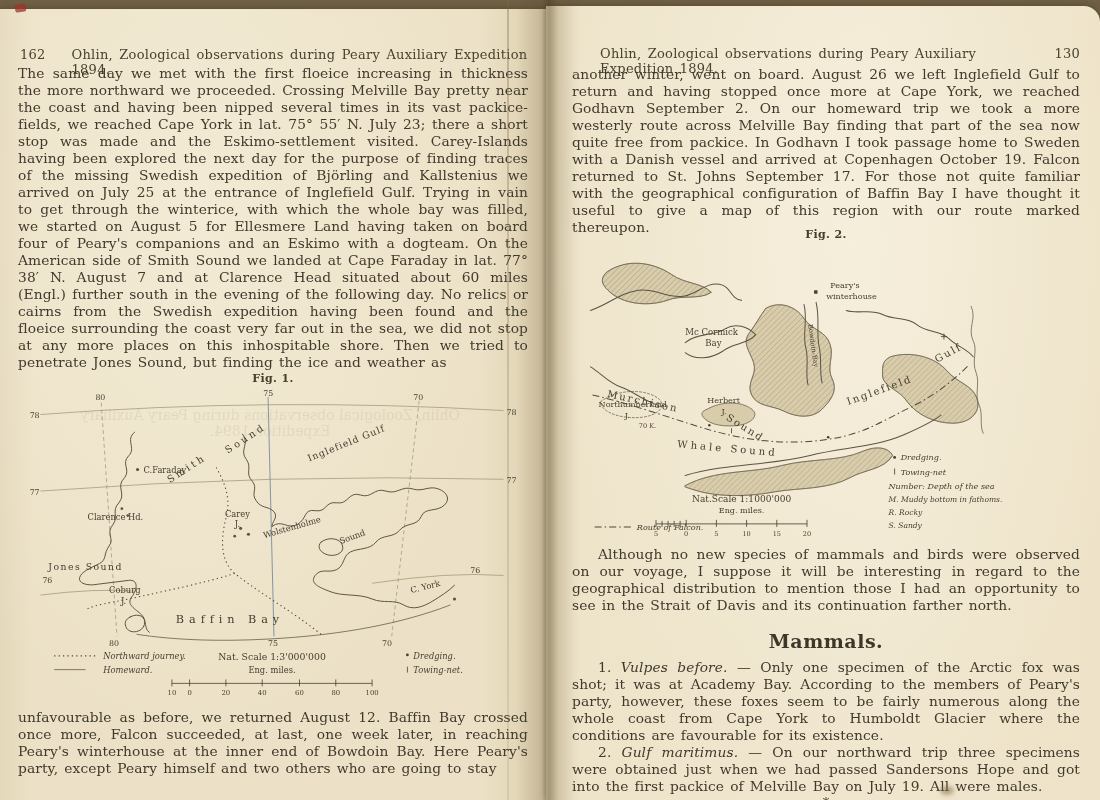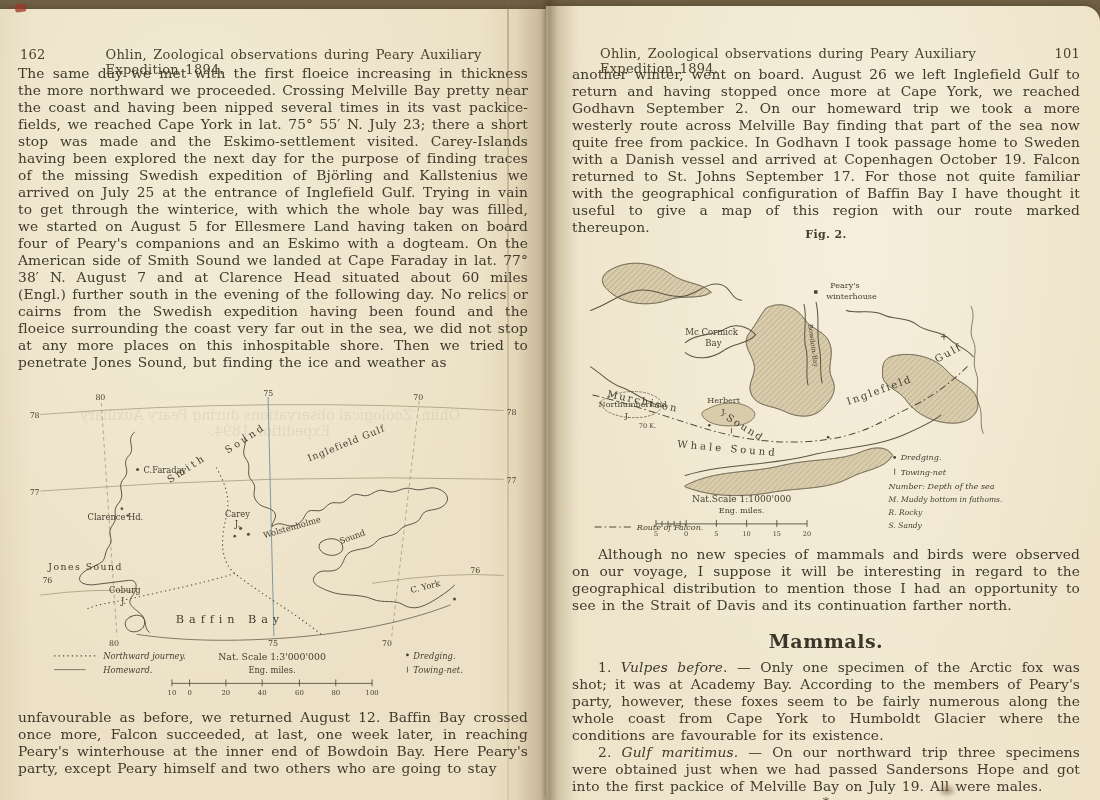--- a/index.html
+++ b/index.html
@@ -13,21 +13,21 @@
   .page-right{left:546px;top:6px;width:554px;height:794px;border-top-right-radius:16px;
     background:radial-gradient(ellipse at 55% 30%, rgba(255,252,242,.4), rgba(0,0,0,0) 70%),
                linear-gradient(to right, #d9cba8 0%, #eee4ca 5%, #f0e6ce 60%, #eee3c8 100%),#efe5cc;
     box-shadow:0 0 6px rgba(50,38,18,.45);}
   .gutter{position:absolute;left:516px;top:0;width:64px;height:800px;pointer-events:none;
     background:linear-gradient(to right, rgba(0,0,0,0) 0%, rgba(84,66,36,.18) 40%, rgba(60,45,22,.34) 52%, rgba(84,66,36,.12) 66%, rgba(0,0,0,0) 100%);}
   .crease{position:absolute;left:507px;top:0;width:2px;height:800px;background:linear-gradient(to bottom, rgba(120,100,66,.35), rgba(120,100,66,.12));pointer-events:none;}
   .red-mark{position:absolute;left:15px;top:4px;width:11px;height:8px;background:#9c352a;opacity:.75;border-radius:2px;transform:rotate(-8deg);}
   .smudge{position:absolute;left:940px;top:786px;width:14px;height:9px;background:#7a6544;opacity:.5;border-radius:50%;filter:blur(2px);}
 
-  .running-head{position:absolute;display:flex;font-size:13px;color:#48422f;letter-spacing:.25px;word-spacing:2px;gap:34px;}
+  .running-head{position:absolute;display:flex;font-size:13px;color:#48422f;letter-spacing:.25px;word-spacing:2px;}
   .running-head .num{flex:0 0 auto;}
   .running-head .title{flex:1 1 auto;}
 
   p.body-text{position:absolute;margin:0;font-size:13.8px;line-height:17px;text-align:justify;
     word-spacing:1.6px;letter-spacing:.1px;color:#403a2d;}
   .fig-caption{position:absolute;margin:0;text-align:center;font-weight:bold;font-size:11px;color:#44402e;letter-spacing:.4px;}
 
   .lower-block{position:absolute;left:26px;top:540px;width:508px;}
   .lower-block p{position:static;}
   .lower-block .indent{text-indent:26px;}
@@ -58,20 +58,21 @@
   <div class="page page-left">
     <div class="running-head" style="left:20px;top:38px;width:508px;">
       <span class="num" style="margin-right:26px;">162</span>
       <span class="title">Ohlin, Zoological observations during Peary Auxiliary Expedition 1894.</span>
     </div>
 
     <p class="body-text" style="left:18px;top:56px;width:510px;">The same day we met with the first floeice increasing in thickness the more northward we proceeded. Crossing Melville Bay pretty near the coast and having been nipped several times in its vast packice-fields, we reached Cape York in lat. 75° 55′ N. July 23; there a short stop was made and the Eskimo-settlement visited. Carey-Islands having been explored the next day for the purpose of finding traces of the missing Swedish expedition of Björling and Kallstenius we arrived on July 25 at the entrance of Inglefield Gulf. Trying in vain to get through the winterice, with which the whole bay was filled, we started on August 5 for Ellesmere Land having taken on board four of Peary's companions and an Eskimo with a dogteam. On the American side of Smith Sound we landed at Cape Faraday in lat. 77° 38′ N. August 7 and at Clarence Head situated about 60 miles (Engl.) further south in the evening of the following day. No relics or cairns from the Swedish expedition having been found and the floeice surrounding the coast very far out in the sea, we did not stop at any more places on this inhospitable shore. Then we tried to penetrate Jones Sound, but finding the ice and weather as</p>
 
     <div class="ghost" style="left:70px;top:398px;width:400px;">Ohlin, Zoological observations during Peary Auxiliary Expedition 1894.</div>
 
+    <p class="fig-caption" style="left:18px;top:363px;width:510px;">Fig. 1.</p>
 
     <svg style="left:14px;top:380px;" width="516" height="314" viewBox="0 0 500 320">
 
       <g>
         <path class="grat" d="M14,26 Q250,8 486,22"></path>
         <path class="grat" d="M14,104 Q250,86 486,92"></path>
         <path class="grat" d="M14,210 Q70,203 110,206"></path>
         <path class="grat" d="M352,198 Q430,186 486,190"></path>
         <path class="grat grat-dash" d="M76,14 L92,252"></path>
         <path class="grat-blue" fill="none" d="M246,8 L252,252"></path>
@@ -158,21 +159,21 @@
         </g>
       </g>
     </svg>
 
     <p class="body-text" style="left:18px;top:700px;width:510px;">unfavourable as before, we returned August 12. Baffin Bay crossed once more, Falcon succeeded, at last, one week later, in reaching Peary's winterhouse at the inner end of Bowdoin Bay. Here Peary's party, except Peary himself and two others who are going to stay</p>
   </div>
 
   <div class="page page-right">
     <div class="running-head" style="left:28px;top:40px;width:506px;">
       <span class="title" style="padding-left:26px;">Ohlin, Zoological observations during Peary Auxiliary Expedition 1894.</span>
-      <span class="num">101</span>
+      <span class="num">130</span>
     </div>
 
     <p class="body-text" style="left:26px;top:60px;width:508px;">another winter, went on board. August 26 we left Inglefield Gulf to return and having stopped once more at Cape York, we reached Godhavn September 2. On our homeward trip we took a more westerly route across Melville Bay finding that part of the sea now quite free from packice. In Godhavn I took passage home to Sweden with a Danish vessel and arrived at Copenhagen October 19. Falcon returned to St. Johns September 17. For those not quite familiar with the geographical configuration of Baffin Bay I have thought it useful to give a map of this region with our route marked thereupon.</p>
 
     <p class="fig-caption" style="left:26px;top:222px;width:508px;">Fig. 2.</p>
 
     <svg style="left:42px;top:240px;" width="434" height="294" viewBox="0 0 430 292">
       <defs>
         <pattern id="h2" width="4" height="4" patternUnits="userSpaceOnUse" patternTransform="rotate(45)">
           <line x1="0" y1="0" x2="0" y2="4" stroke="#8b8067" stroke-width="1.1"></line>

